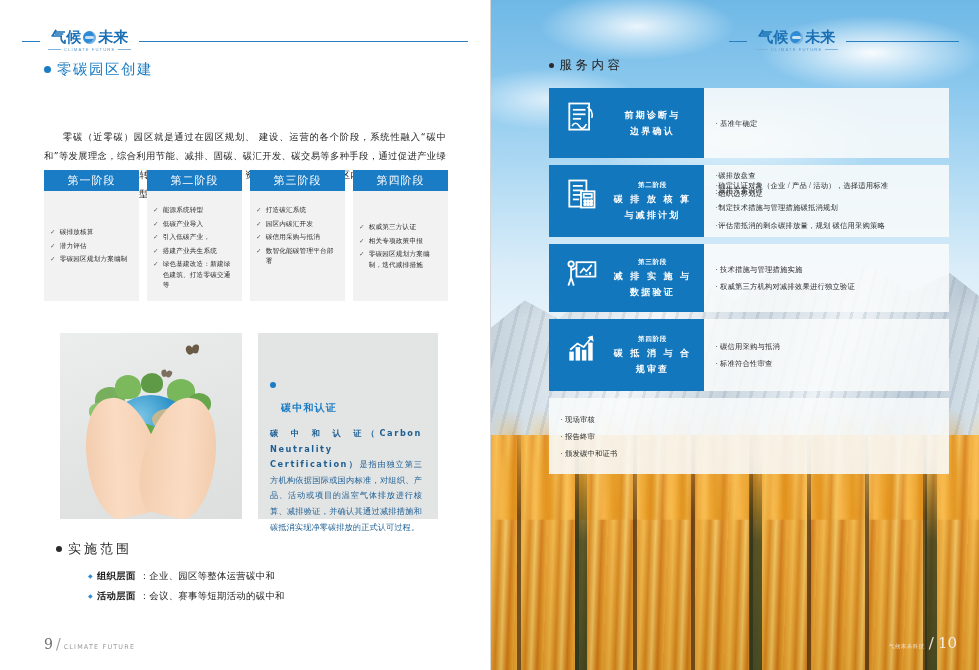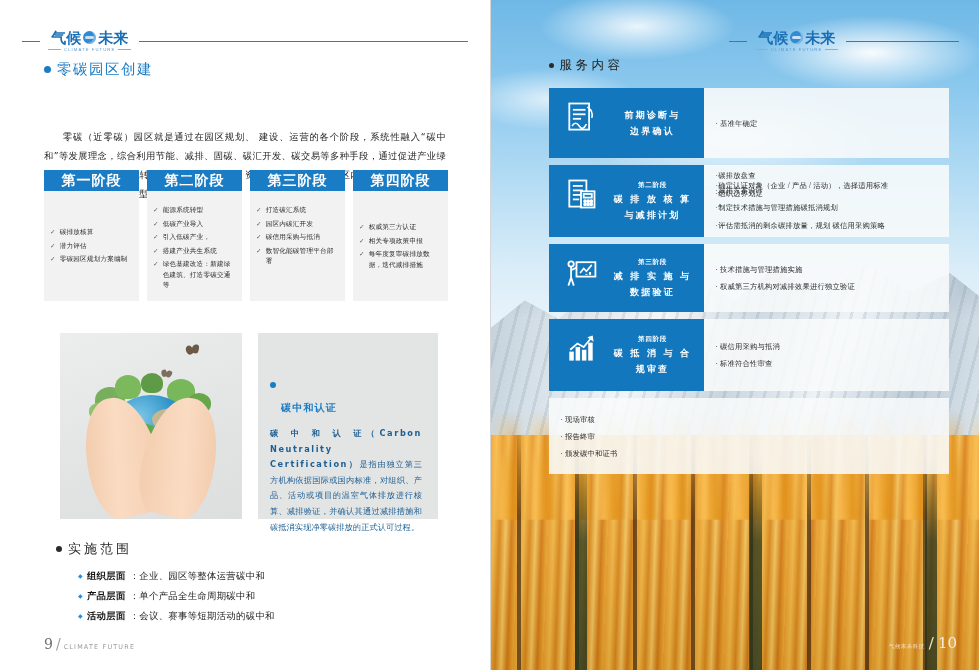--- a/index.html
+++ b/index.html
@@ -22,21 +22,21 @@
   
   #left-header {
     position:absolute; left:22px; top:28px; width:446px; height:26px;
     display:flex; align-items:center;
   }
   .hdr-line { flex:0 0 18px; height:1px; background:#2a7fc1; }
   .hdr-line-long { flex:1 1 auto; height:1px; background:#2a7fc1; }
   .logo-wrap { display:flex; flex-direction:column; align-items:center; padding:0 8px; }
   .logo-row { display:flex; align-items:center; gap:1px; }
   .logo-cn {
-    font-family:Liberation Sans, sans-serif; font-size:15px; font-weight:700;
+    font-family:Liberation Serif, serif; font-size:15px; font-weight:700;
     color:#1a6fb5; letter-spacing:0px; line-height:1;
   }
   .logo-globe {
     width:13px; height:13px; border-radius:50%;
     background:#2f8bd4; position:relative; margin:0 1px;
     box-shadow: inset -2px -1px 0 rgba(255,255,255,.35);
   }
   .logo-globe:after{
     content:""; position:absolute; left:2px; top:5px; width:9px; height:3px;
     background:rgba(255,255,255,.75); border-radius:2px;
@@ -68,21 +68,21 @@
     font-size:9.3px; line-height:19px; color:#222; text-align:justify;
     text-indent:19px; letter-spacing:.2px;margin-top:39px;
   }
 
   
   #stages { position:absolute; left:44px; top:170px; width:404px; display:flex; gap:8px; }
   .stage-col { flex:1 1 0; display:flex; flex-direction:column; }
   .stage-hd {
     background:#1a7cc4; color:#fff; text-align:center;
     font-family:"DejaVu Sans", sans-serif;
-    font-size:14px; font-weight:700; letter-spacing:1px;
+    font-size:11px; font-weight:400; letter-spacing:1px;
     padding:5px 0 5px; height:21px; line-height:11px;
   }
   .stage-body {
     background:#f2f2f2; min-height:110px; padding:10px 8px 10px 6px;
     display:flex; flex-direction:column; justify-content:center; gap:3px;
   }
   .stage-body.align-top { justify-content:flex-start; padding-top:14px; }
   .stage-li {
     display:flex; gap:4px; align-items:flex-start;
     font-family:"DejaVu Sans", sans-serif;
@@ -142,21 +142,21 @@
   }
   #cert-body {
     font-family:"DejaVu Sans", sans-serif;
     font-size:8.2px; line-height:15.6px; color:#1e5f93; text-align:justify;
     letter-spacing:.1px;
   }
   #cert-body .lead { font-weight:700; letter-spacing:1.6px; }
 
   
   #scope-head { position:absolute; left:56px; top:540px; }
-  #scope-list { position:absolute; left:78px; top:566px; width:330px; }
+  #scope-list { position:absolute; left:88px; top:566px; width:330px; }
   .scope-li {
     display:flex; align-items:baseline; gap:4px;
     font-family:"DejaVu Sans", sans-serif;
     font-size:9.4px; line-height:19px; color:#222; letter-spacing:.3px;
   }
   .sq { color:#2f8bd4; font-size:6px; position:relative; top:-1px; }
   .scope-li b { font-weight:700; color:#111; }
 
   
   #left-footer {
@@ -397,21 +397,21 @@
           <div class="stage-li">
               <span class="tick">✓</span>
               <span>权威第三方认证</span>
             </div>
           <div class="stage-li">
               <span class="tick">✓</span>
               <span>相关专项政策申报</span>
             </div>
           <div class="stage-li">
               <span class="tick">✓</span>
-              <span>每年度复审碳排放数据，迭代减排措施</span>
+              <span>零碳园区规划方案编制，迭代减排措施</span>
             </div>
         </div>
       </div>
     </div>
 
     <div id="earth-panel">
       <div class="earth-scene">
         <div class="butterfly" style="left:126px; top:12px; transform:rotate(-12deg);"></div>
         <div class="butterfly" style="left:100px; top:36px; transform:rotate(8deg) scale(.8); opacity:.85;"></div>
         <div class="foliage-top">
@@ -452,25 +452,20 @@
     <div class="sec-head" id="scope-head">
       <span class="sec-dot" style="background:#2b2b2b; width:6px; height:6px;"></span>
       <span class="sec-title-dark">实施范围</span>
     </div>
 
     <div id="scope-list">
       <div class="scope-li">
         <span class="sq">◆</span>
         <b>组织层面</b>
         <span>：企业、园区等整体运营碳中和</span>
-      </div>
-      <div class="scope-li">
-        <span class="sq">◆</span>
-        <b>产品层面</b>
-        <span>：单个产品全生命周期碳中和</span>
       </div>
       <div class="scope-li">
         <span class="sq">◆</span>
         <b>活动层面</b>
         <span>：会议、赛事等短期活动的碳中和</span>
       </div>
     </div>
 
     <div id="left-footer">
       <span class="pg-num">9</span>

